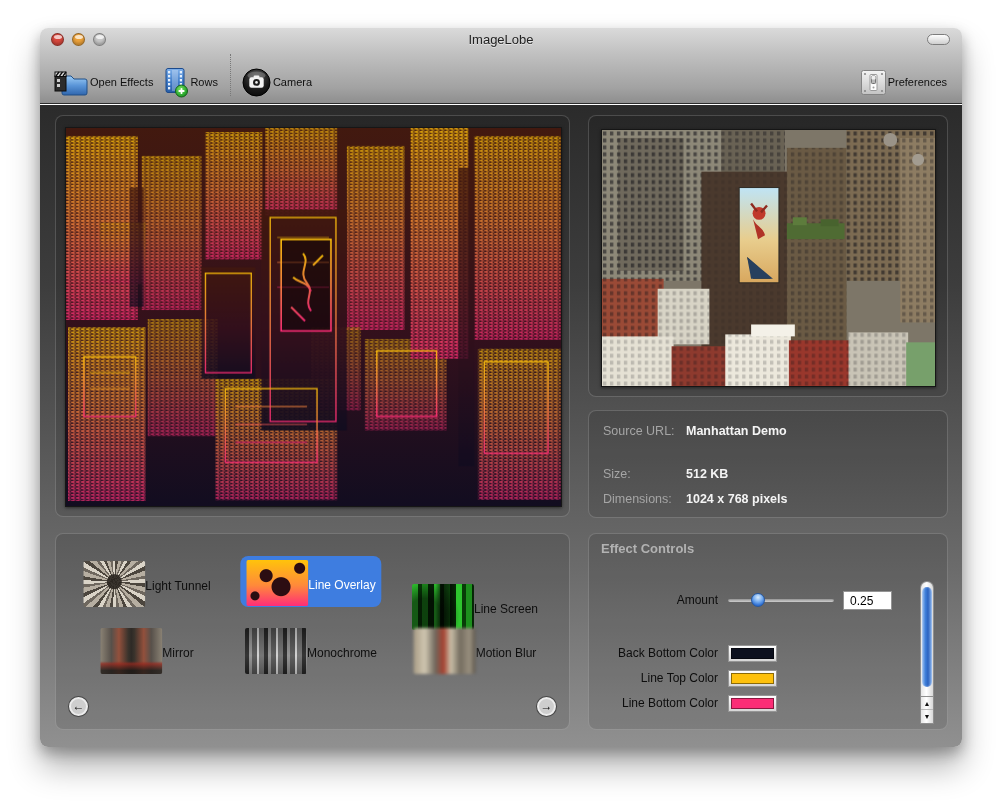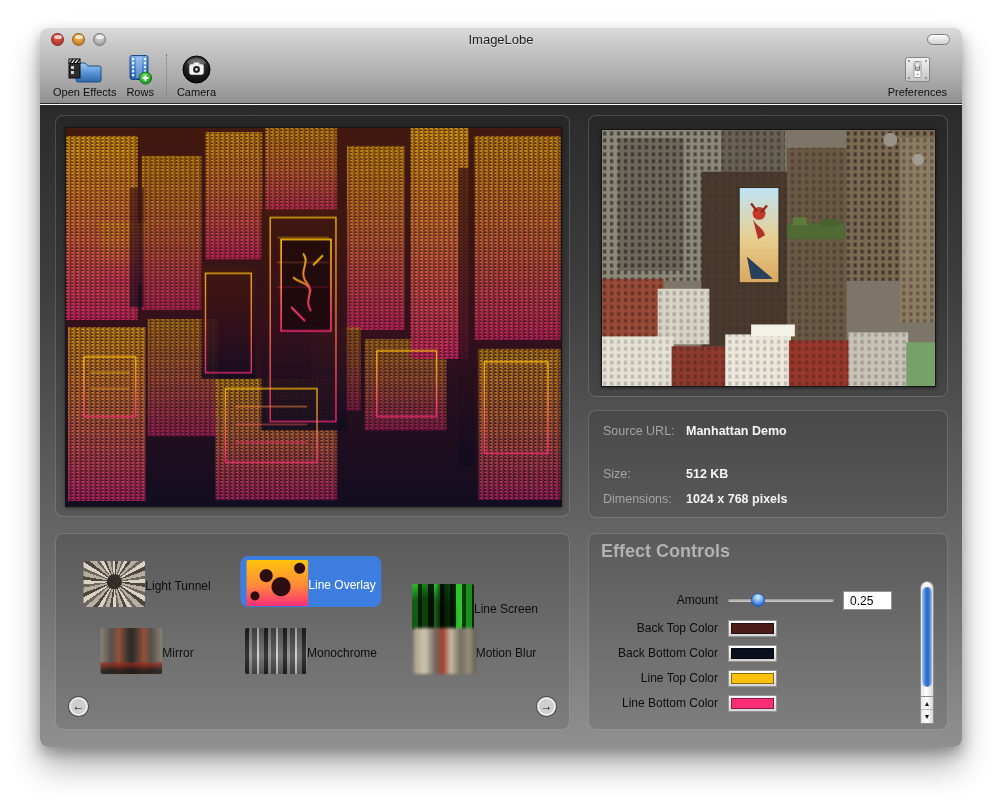--- a/index.html
+++ b/index.html
@@ -14,21 +14,21 @@
            text-shadow:0 1px 0 rgba(255,255,255,.5); }
   .traffic { position:absolute; left:11px; top:5px; display:flex; gap:8px; }
   .light { width:13px; height:13px; border-radius:50%; border:1px solid rgba(0,0,0,.38); position:relative;
            box-shadow:inset 0 -2px 3px rgba(0,0,0,.25); }
   .light::after { content:''; position:absolute; left:2px; top:1px; width:8px; height:4px; border-radius:50%;
            background:rgba(255,255,255,.7); }
   .pill { position:absolute; right:12px; top:6px; width:23px; height:11px; border-radius:6px;
           background:linear-gradient(#fdfdfd,#cfcfcf); border:1px solid #7c7c7c; }
   .toolbar { position:absolute; left:0; right:0; top:20px; bottom:0; display:flex; align-items:flex-end;
              padding:0 13px 5px 13px; }
-  .tool { display:flex; flex-direction:column; align-items:center; gap:1px; font-size:11px; color:#101010;
+  .tool { display:flex; flex-direction:row; align-items:center; gap:1px; font-size:11px; color:#101010;
           margin-right:10px; }
   .tool .ic { height:32px; display:flex; align-items:flex-end; }
   .tb-sep { width:1px; height:42px; margin:0 10px 2px 2px; border-left:1px dotted #787878; }
   .tb-spacer { flex:1; }
   
   .content { position:absolute; top:77px; left:0; right:0; bottom:0; border-radius:0 0 8px 8px;
              background:linear-gradient(#2b2b2b,#3d3d3d 28%,#6b6b6b 72%,#909090); }
   .panel { position:absolute; background:rgba(0,0,0,.10); border:1px solid rgba(255,255,255,.17);
            border-radius:8px; }
   .p-preview { left:15px; top:10px; width:515px; height:402px; }
@@ -70,21 +70,21 @@
       linear-gradient(rgba(0,0,0,.25), rgba(255,255,255,.08) 60%, rgba(0,0,0,.2)),
       repeating-linear-gradient(90deg,#242424 0 4px,#8d8d8d 4px 7px,#515151 7px 12px,#cfcfcf 12px 14px,#6a6a6a 14px 19px); }
   .th-mb { filter:blur(1.4px); background:
       linear-gradient(90deg,#a89c86,#cfc6b0 18%,#6f675c 35%,#a5402f 48%,#c9bfa8 60%,#746c5f 75%,#988f7e 90%,#5f594f); }
   .mb-wrap { overflow:hidden; }
   .nav { position:absolute; bottom:13px; width:19px; height:19px; border-radius:50%;
          background:#cecece; border:2px solid #ececec; box-shadow:0 0 0 1px rgba(55,55,55,.75);
          color:#0a0a0a; font-size:12px; font-weight:bold; line-height:15px; text-align:center; cursor:pointer; }
   .nav-prev { left:13px; } .nav-next { right:13px; }
   
-  .ctrl-title { position:absolute; left:12px; top:7px; font-size:18px; font-weight:bold; color:#b2b2b2; }
+  .ctrl-title { position:absolute; left:12px; top:7px; font-size:13px; font-weight:bold; color:#b2b2b2; }
   .crow { position:absolute; left:0; display:flex; align-items:center; height:20px; }
   .clabel { width:139px; text-align:right; font-size:12px; color:#0d0d0d; padding-right:10px; white-space:nowrap; }
   .slider { position:relative; width:106px; height:14px; }
   .slider .track { position:absolute; left:0; right:0; top:5px; height:4px; border-radius:2px;
                    background:linear-gradient(#8a8a8a,#cdcdcd); box-shadow:inset 0 1px 1px rgba(0,0,0,.35); }
   .slider .knob { position:absolute; top:0; width:14px; height:14px; border-radius:50%;
                   background:radial-gradient(circle at 50% 28%, #d9ecfc, #70a8ee 45%, #2f6fd2 75%, #2a62bd);
                   border:1px solid #27589f; }
   .vfield { margin-left:9px; width:49px; height:19px; background:#fff; border:1px solid #949494;
             font-size:12px; color:#000; padding:2px 0 0 6px; }
@@ -405,26 +405,20 @@
 
       <div class="crow" style="top:56px;">
         <div class="clabel">Amount</div>
         <div class="slider">
           <div class="track"></div>
           <div class="knob" style="left:23px;"></div>
         </div>
         <div class="vfield">0.25</div>
       </div>
 
-      <div class="crow" style="top:84px;">
-        <div class="clabel">Back Top Color</div>
-        <div class="well">
-          <div class="chip" style="background: rgb(74, 27, 23);"></div>
-        </div>
-      </div>
 
       <div class="crow" style="top:109px;">
         <div class="clabel">Back Bottom Color</div>
         <div class="well">
           <div class="chip" style="background: rgb(12, 16, 30);"></div>
         </div>
       </div>
 
       <div class="crow" style="top:134px;">
         <div class="clabel">Line Top Color</div>

